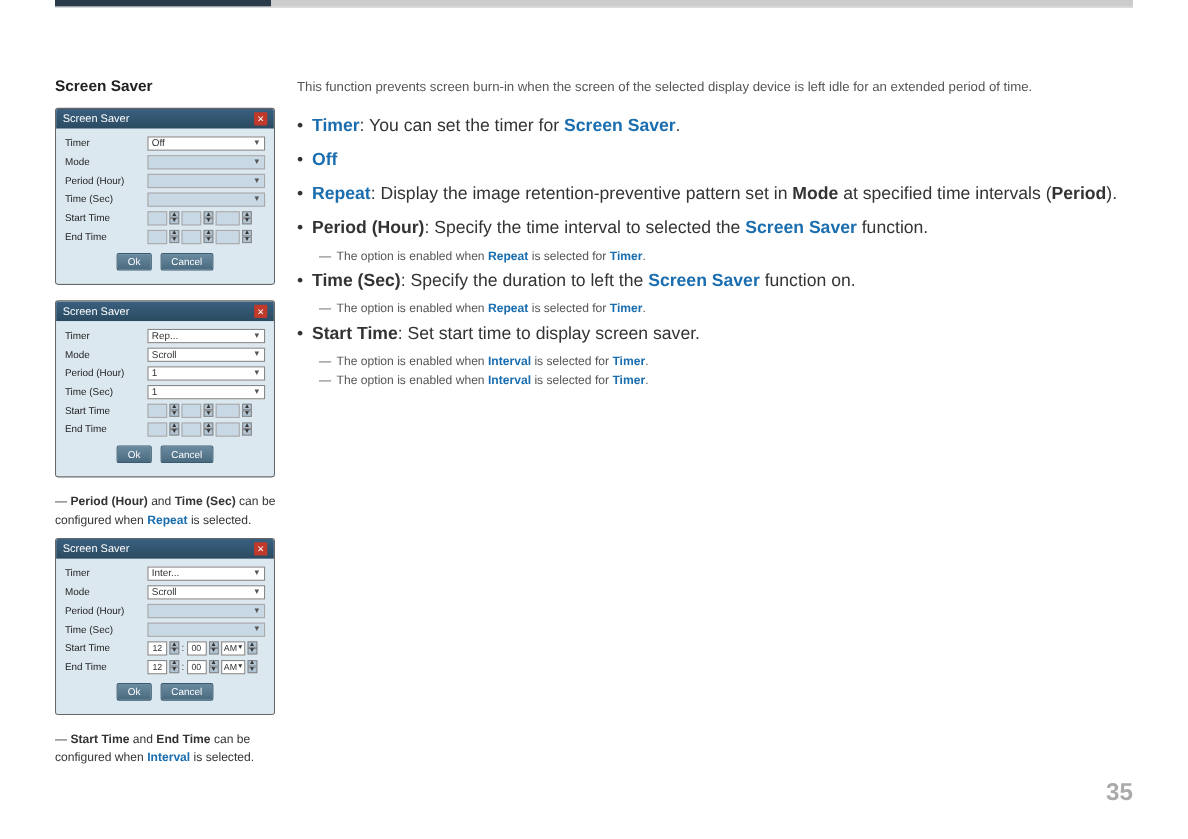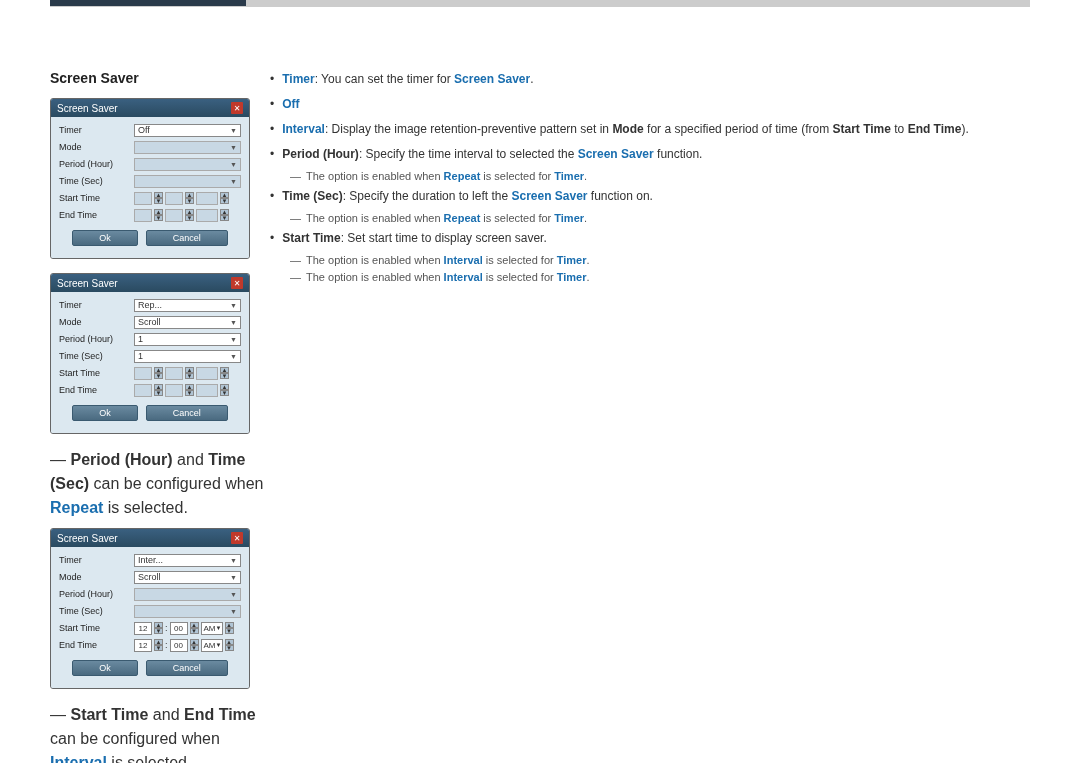--- a/index.html
+++ b/index.html
@@ -175,28 +175,28 @@
       justify-content: center;
       gap: 8px;
       padding: 5px 0 6px 0;
     }
 
     .dialog-btn {
       background: linear-gradient(to bottom, #6a8aa0, #4a6a80);
       color: #fff;
       border: 1px solid #3a5a70;
       font-size: 9px;
-      padding: 2px 26px;
+      padding: 2px 9px;
       cursor: pointer;
       border-radius: 2px;
     }
 
     
     .caption {
-      font-size: 16px;
+      font-size: 11px;
       color: #333;
       margin-bottom: 8px;
       line-height: 1.5;
     }
 
     .caption-arrow {
       font-style: normal;
       color: #333;
     }
 
@@ -211,21 +211,21 @@
     .bullet-list {
       list-style: none;
       padding: 0;
       margin: 0;
     }
 
     .bullet-list li {
       display: flex;
       align-items: flex-start;
       margin-bottom: 7px;
-      font-size: 12px;
+      font-size: 16px;
       line-height: 1.5;
       color: #333;
     }
 
     .bullet-list li::before {
       content: "•";
       margin-right: 8px;
       margin-top: 0px;
       flex-shrink: 0;
     }
@@ -519,41 +519,44 @@
           </div>
         </div>
       </div>
 
       <div class="caption">
         <span class="caption-arrow">— </span><span class="bold-text">Start Time</span> and <span class="bold-text">End Time</span> can be configured when <span class="bold-blue">Interval</span> is selected.
       </div>
     </div>
 
     <div class="right-column">
+      <p class="intro-text">
+        This function prevents screen burn-in when the screen of the selected display device is left idle for an extended period of time.
+      </p>
 
       <ul class="bullet-list">
 
         <li>
           <span>
             <span class="bold-blue">Timer</span><span>: You can set the timer for </span><span class="bold-blue">Screen Saver</span><span>.</span>
           </span>
         </li>
 
         <li>
           <span>
             <span class="bold-blue">Off</span>
           </span>
         </li>
 
-
         <li>
           <span>
-            <span class="bold-blue">Interval</span><span>: Display the image retention-preventive pattern set in </span><span class="bold-text">Mode</span><span> for a specified period of time (from </span><span class="bold-text">Start Time</span><span> to </span><span class="bold-text">End Time</span><span>).</span>
+            <span class="bold-blue">Repeat</span><span>: Display the image retention-preventive pattern set in </span><span class="bold-text">Mode</span><span> at specified time intervals (</span><span class="bold-text">Period</span><span>).</span>
           </span>
         </li>
+
 
 
         <li>
           <span>
             <span class="bold-text">Period (Hour)</span><span>: Specify the time interval to selected the </span><span class="bold-blue">Screen Saver</span><span> function.</span>
           </span>
         </li>
       </ul>
 
       <div class="sub-note">

